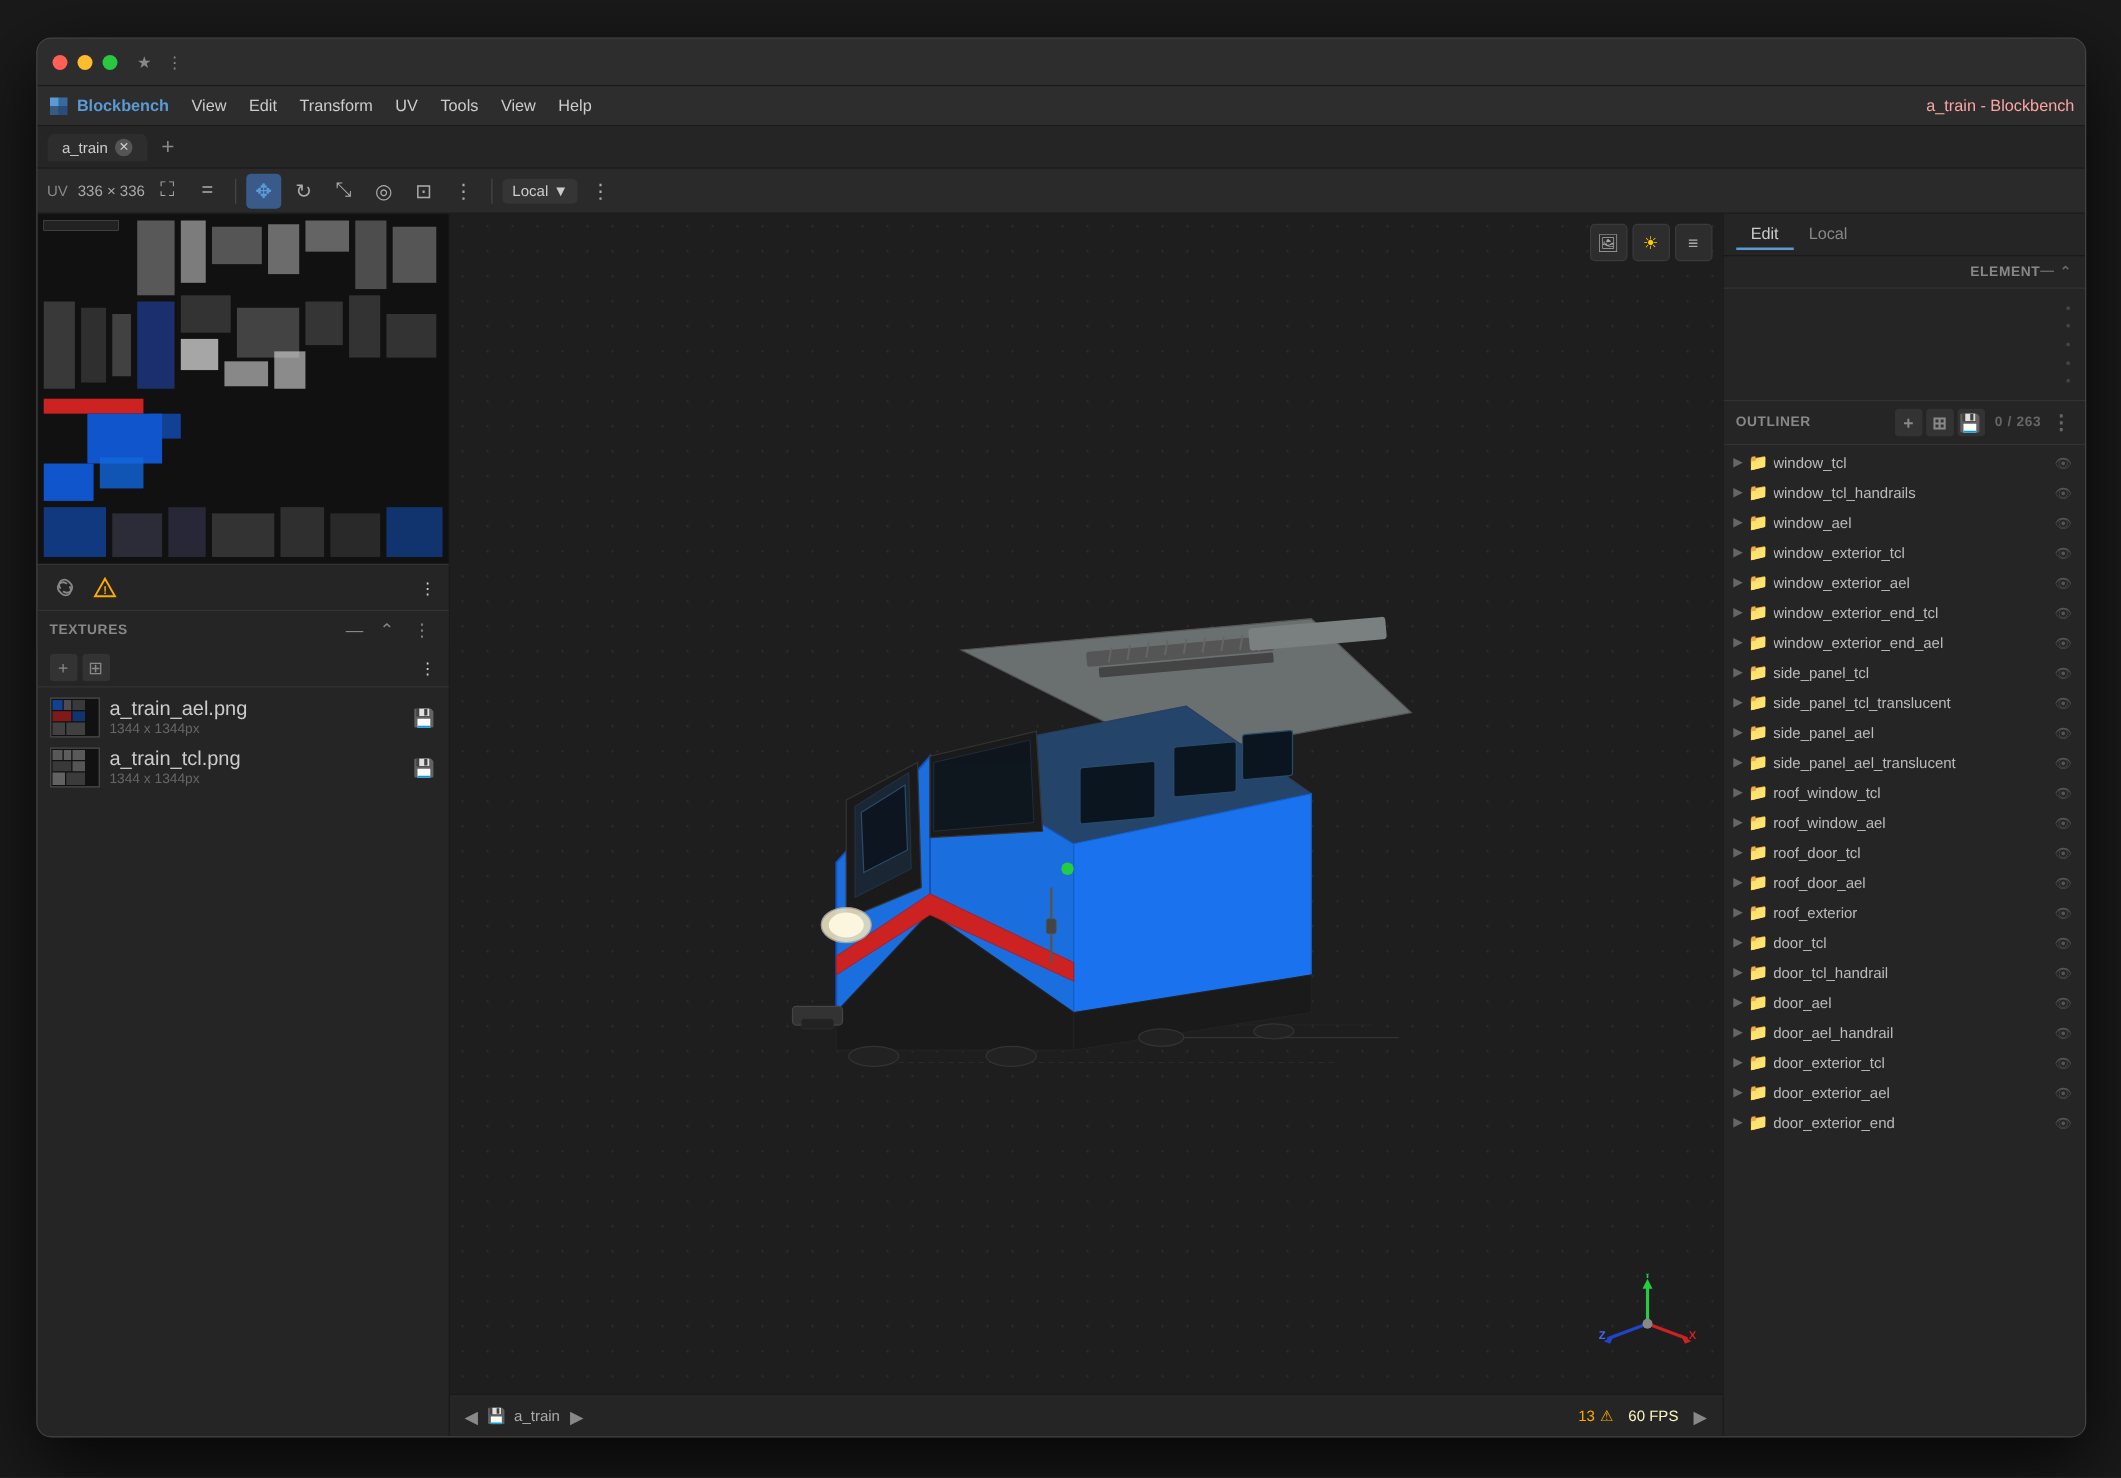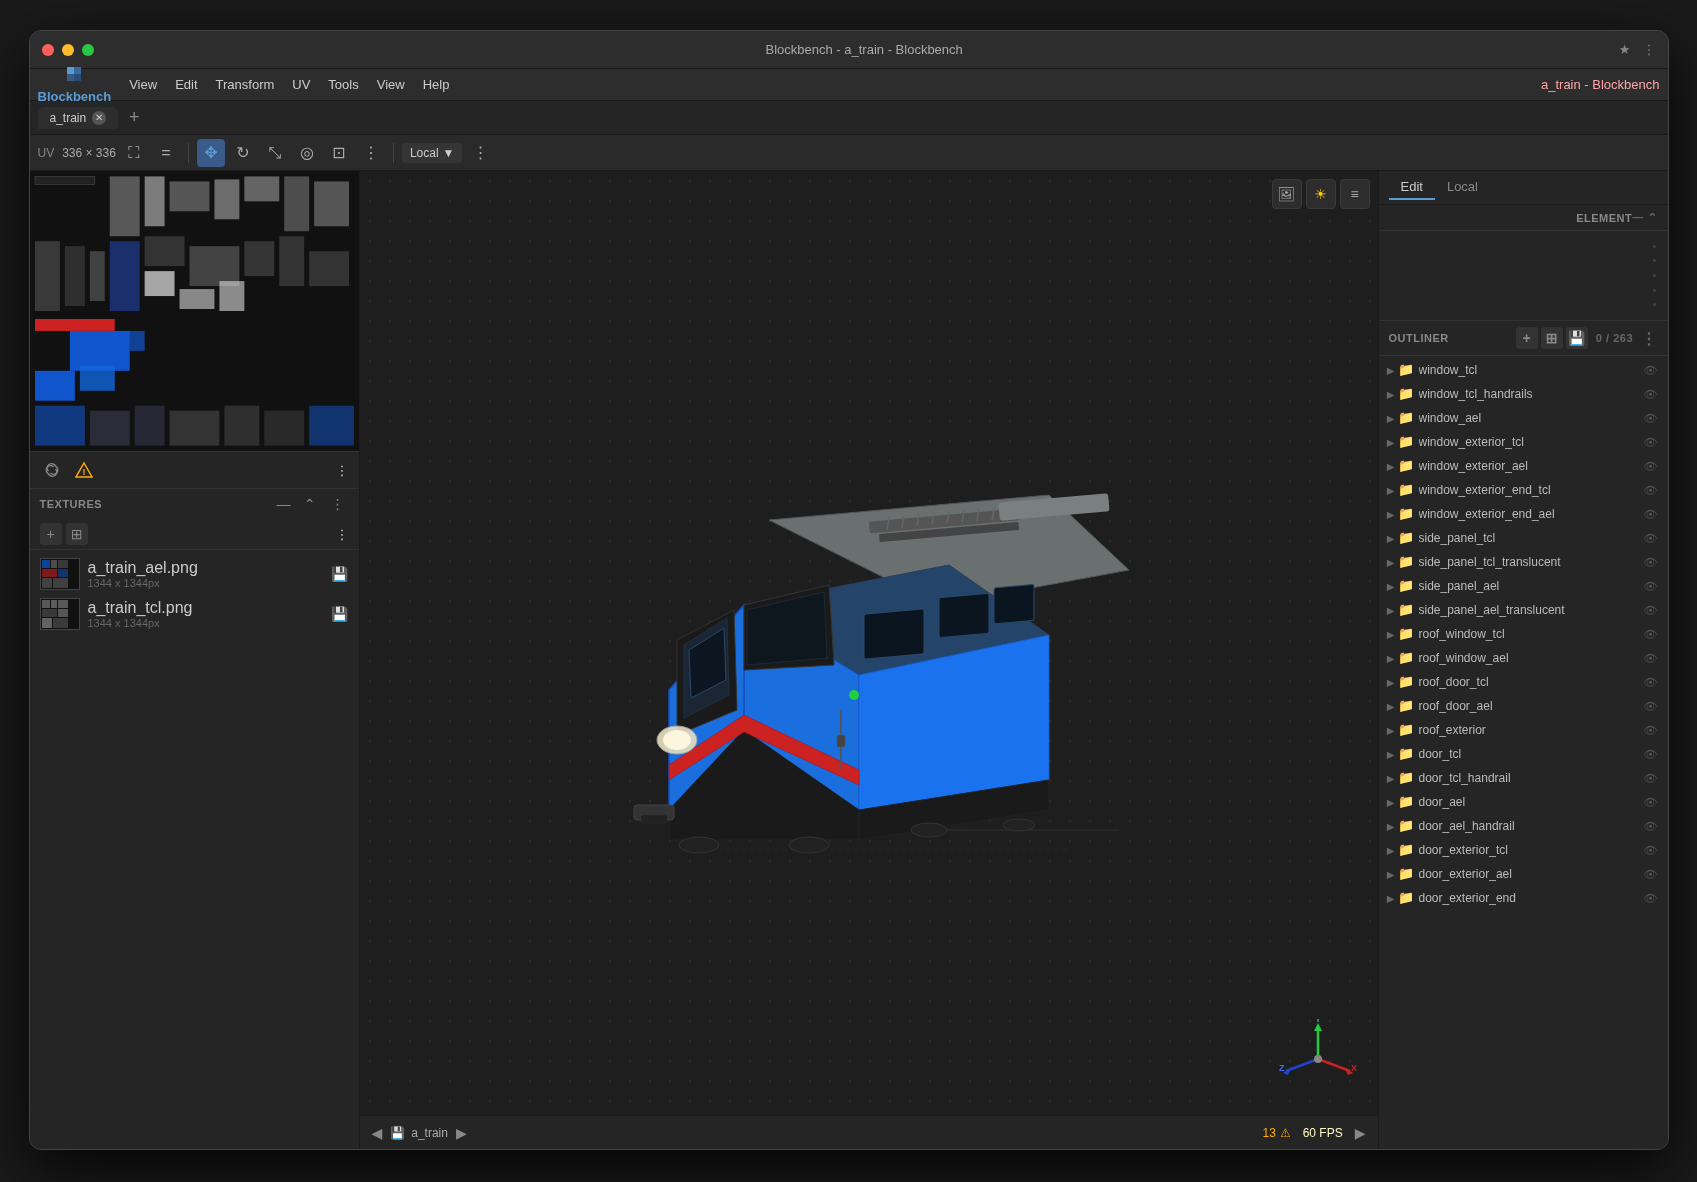--- a/index.html
+++ b/index.html
@@ -70,21 +70,20 @@
       gap: 2px;
     }
     .menubar-logo {
       display: flex;
       align-items: center;
       gap: 6px;
       margin-right: 8px;
       color: #5b9bd5;
       font-weight: bold;
       font-size: 13px;
-      flex-direction: column;
     }
     .menu-item {
       padding: 3px 8px;
       border-radius: 4px;
       cursor: pointer;
       color: #ccc;
       font-size: 13px;
     }
     .window-title-right {
       margin-left: auto;
@@ -522,21 +521,20 @@
 <body>
 
 <div class="window">
 
   <div class="titlebar">
     <div class="traffic-lights">
       <div class="traffic-light tl-red"></div>
       <div class="traffic-light tl-yellow"></div>
       <div class="traffic-light tl-green"></div>
     </div>
-    <div class="titlebar-center">Blockbench - a_train - Blockbench</div>
     <div class="titlebar-right">
       <span>★</span>
       <span>⋮</span>
     </div>
   </div>
 
   <div class="menubar">
     <div class="menubar-logo">
       <svg width="18" height="18" viewBox="0 0 18 18">
         <rect x="2" y="2" width="7" height="7" fill="#5b9bd5"></rect>

